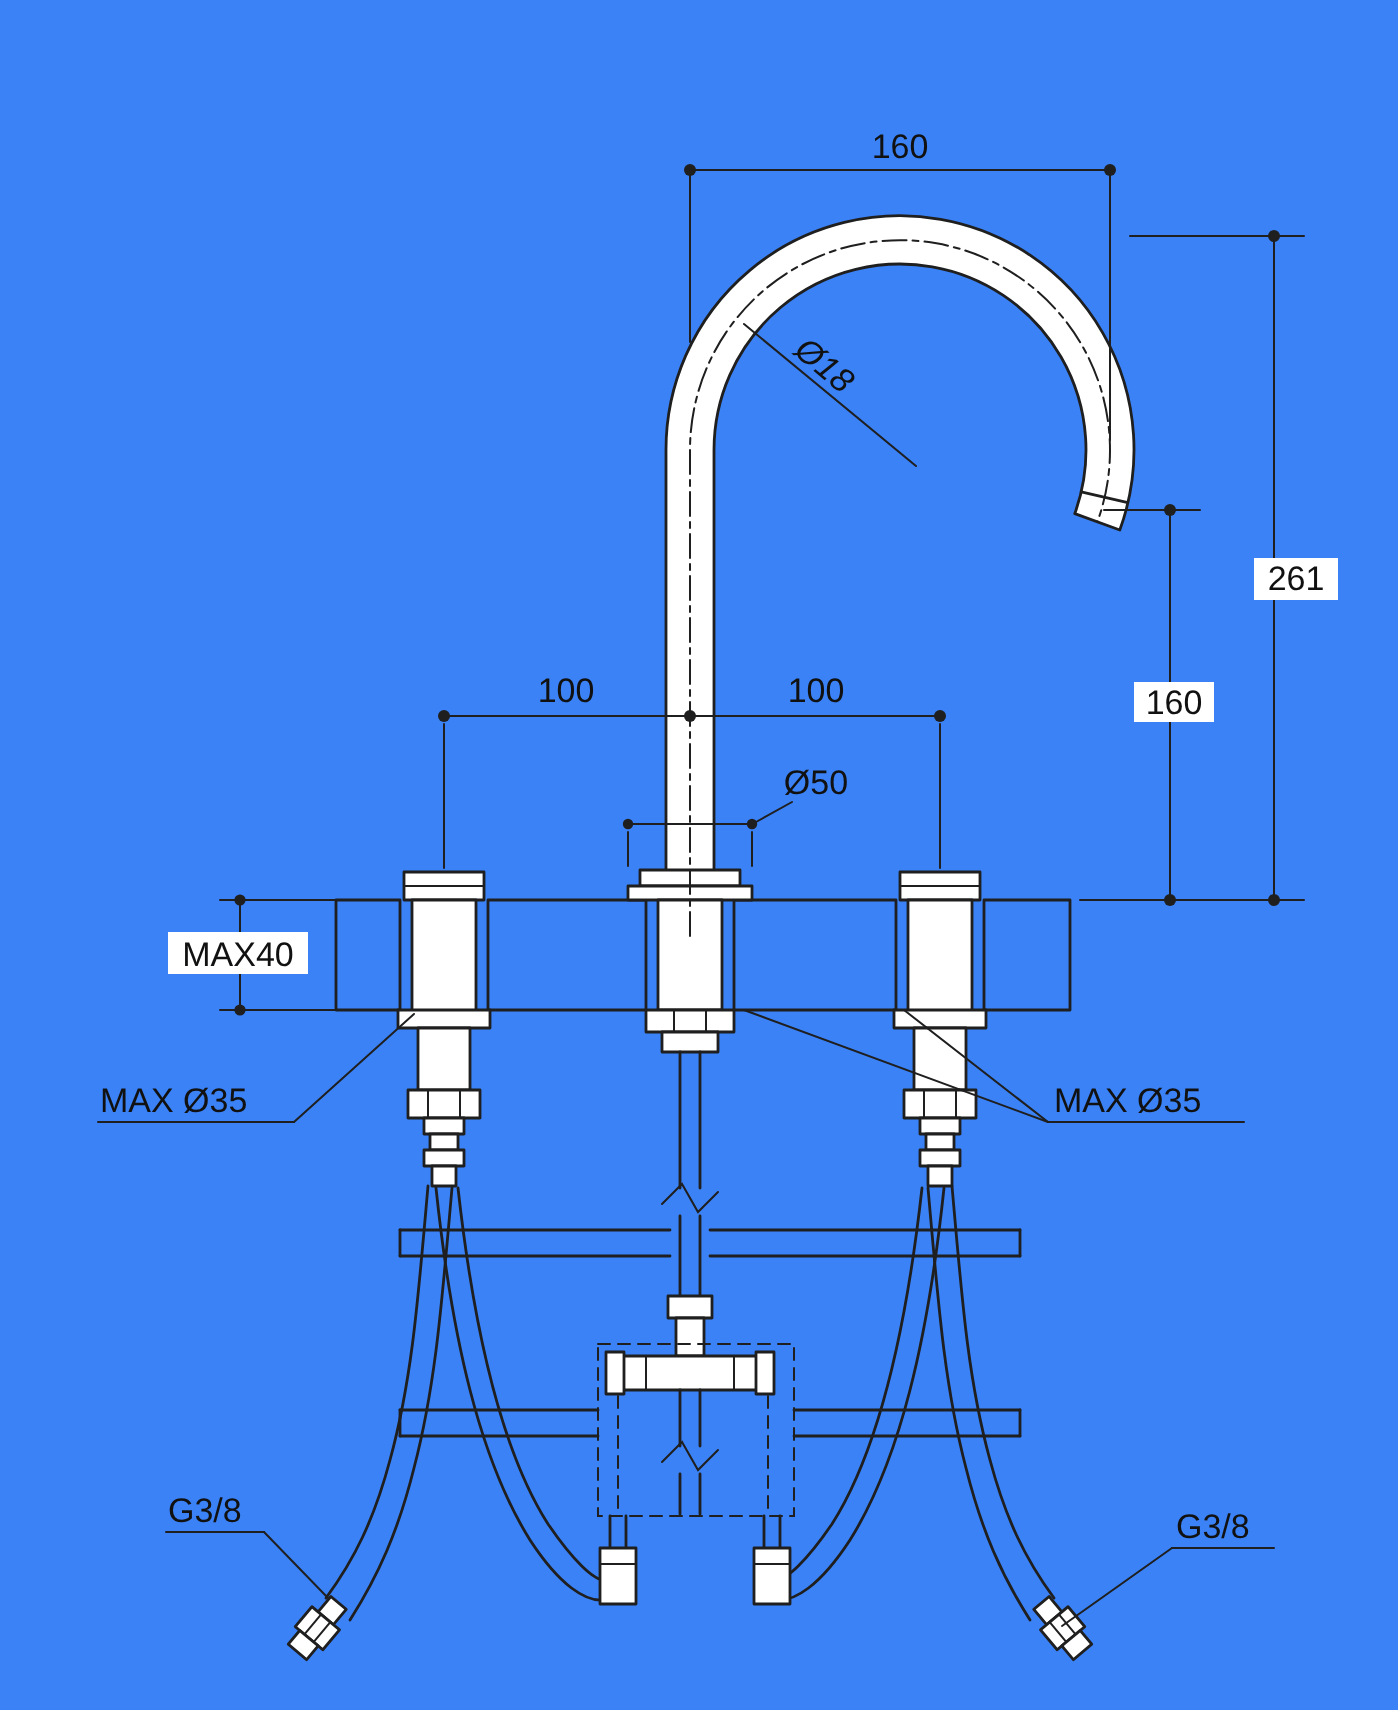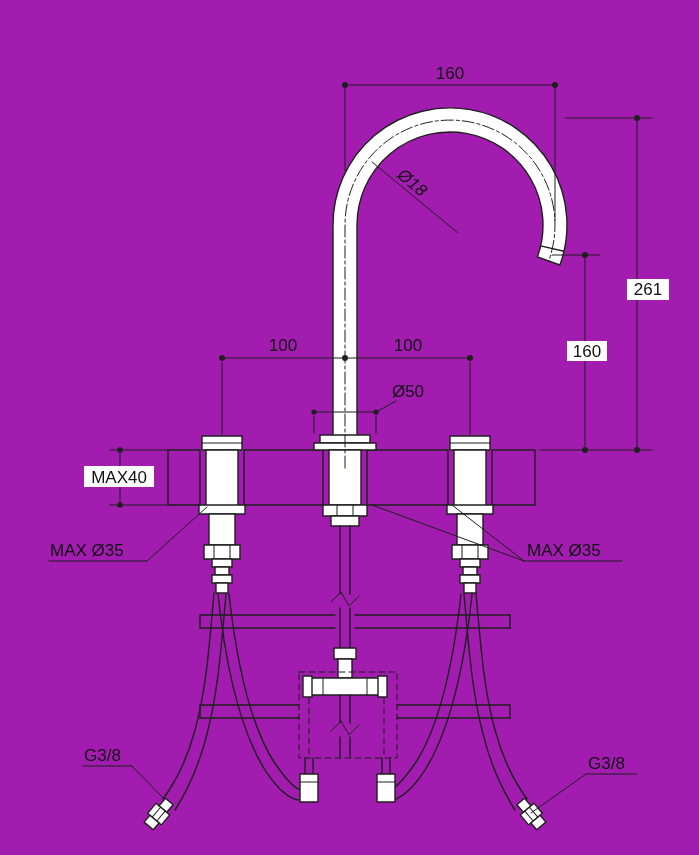--- a/index.html
+++ b/index.html
@@ -1,16 +1,16 @@
 <!DOCTYPE html>
 <html><head>
 <meta charset="utf-8">
 <style>
   html,body { margin:0; padding:0; background:#ffffff; }
-  .sheet { position:relative; width:699px; height:855px; background:#a21caf; overflow:hidden; }
+  .sheet { position:relative; width:699px; height:855px; background:#3b82f6; overflow:hidden; }
   svg { display:block; }
   .obj  { fill:none; stroke:#1f1f1f; stroke-width:1.4; stroke-linejoin:round; stroke-linecap:round; }
   .objf { fill:#ffffff; stroke:#1f1f1f; stroke-width:1.4; stroke-linejoin:round; }
   .thin { fill:none; stroke:#1f1f1f; stroke-width:1; stroke-linecap:round; }
   .cl   { stroke-dasharray:12 3 3 3; }
   .dash { stroke-dasharray:6 4; }
   .dot  { fill:#1f1f1f; stroke:none; }
   .lbl  { font-family:"Liberation Sans", sans-serif; font-size:17px; fill:#111111; }
   .mid  { text-anchor:middle; }
   .it   { font-style:italic; }

